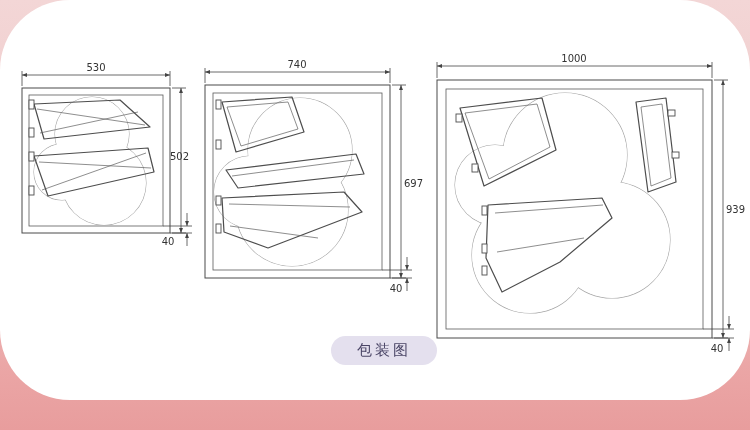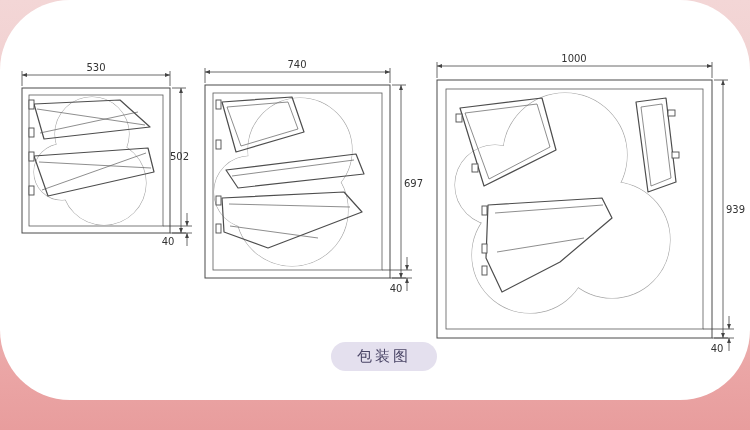--- a/index.html
+++ b/index.html
@@ -18,21 +18,21 @@
   .dim{stroke:#444;stroke-width:0.8;fill:none;}
   .dim-text{font:10px "DejaVu Sans",sans-serif;fill:#333;}
   .blob-s{fill:#ffffff;stroke:#a8a8a8;stroke-width:1.1;}
   .blob-f{fill:#ffffff;stroke:none;}
   .wire{fill:none;stroke:#4d4d4d;stroke-width:1.2;stroke-linejoin:round;stroke-linecap:round;}
   .wire-thin{fill:none;stroke:#5d5d5d;stroke-width:0.7;stroke-linejoin:round;}
   .hinge{fill:#ffffff;stroke:#4d4d4d;stroke-width:0.9;}
   .badge{
     position:absolute;left:331px;top:336px;
     background:#e4e0ee;color:#4a4566;border-radius:17px;
-    padding:6px 26px;font-size:15px;letter-spacing:3px;line-height:17px;margin-top:6px;
+    padding:6px 26px;font-size:15px;letter-spacing:3px;line-height:17px;
   }
 </style>
 </head>
 <body>
 
 <div class="panel"></div>
 
 <svg width="750" height="430" viewBox="0 0 750 430">
   <defs>
     <marker id="ah" viewBox="0 0 10 10" refX="9" refY="5" markerWidth="7" markerHeight="7" orient="auto-start-reverse">

